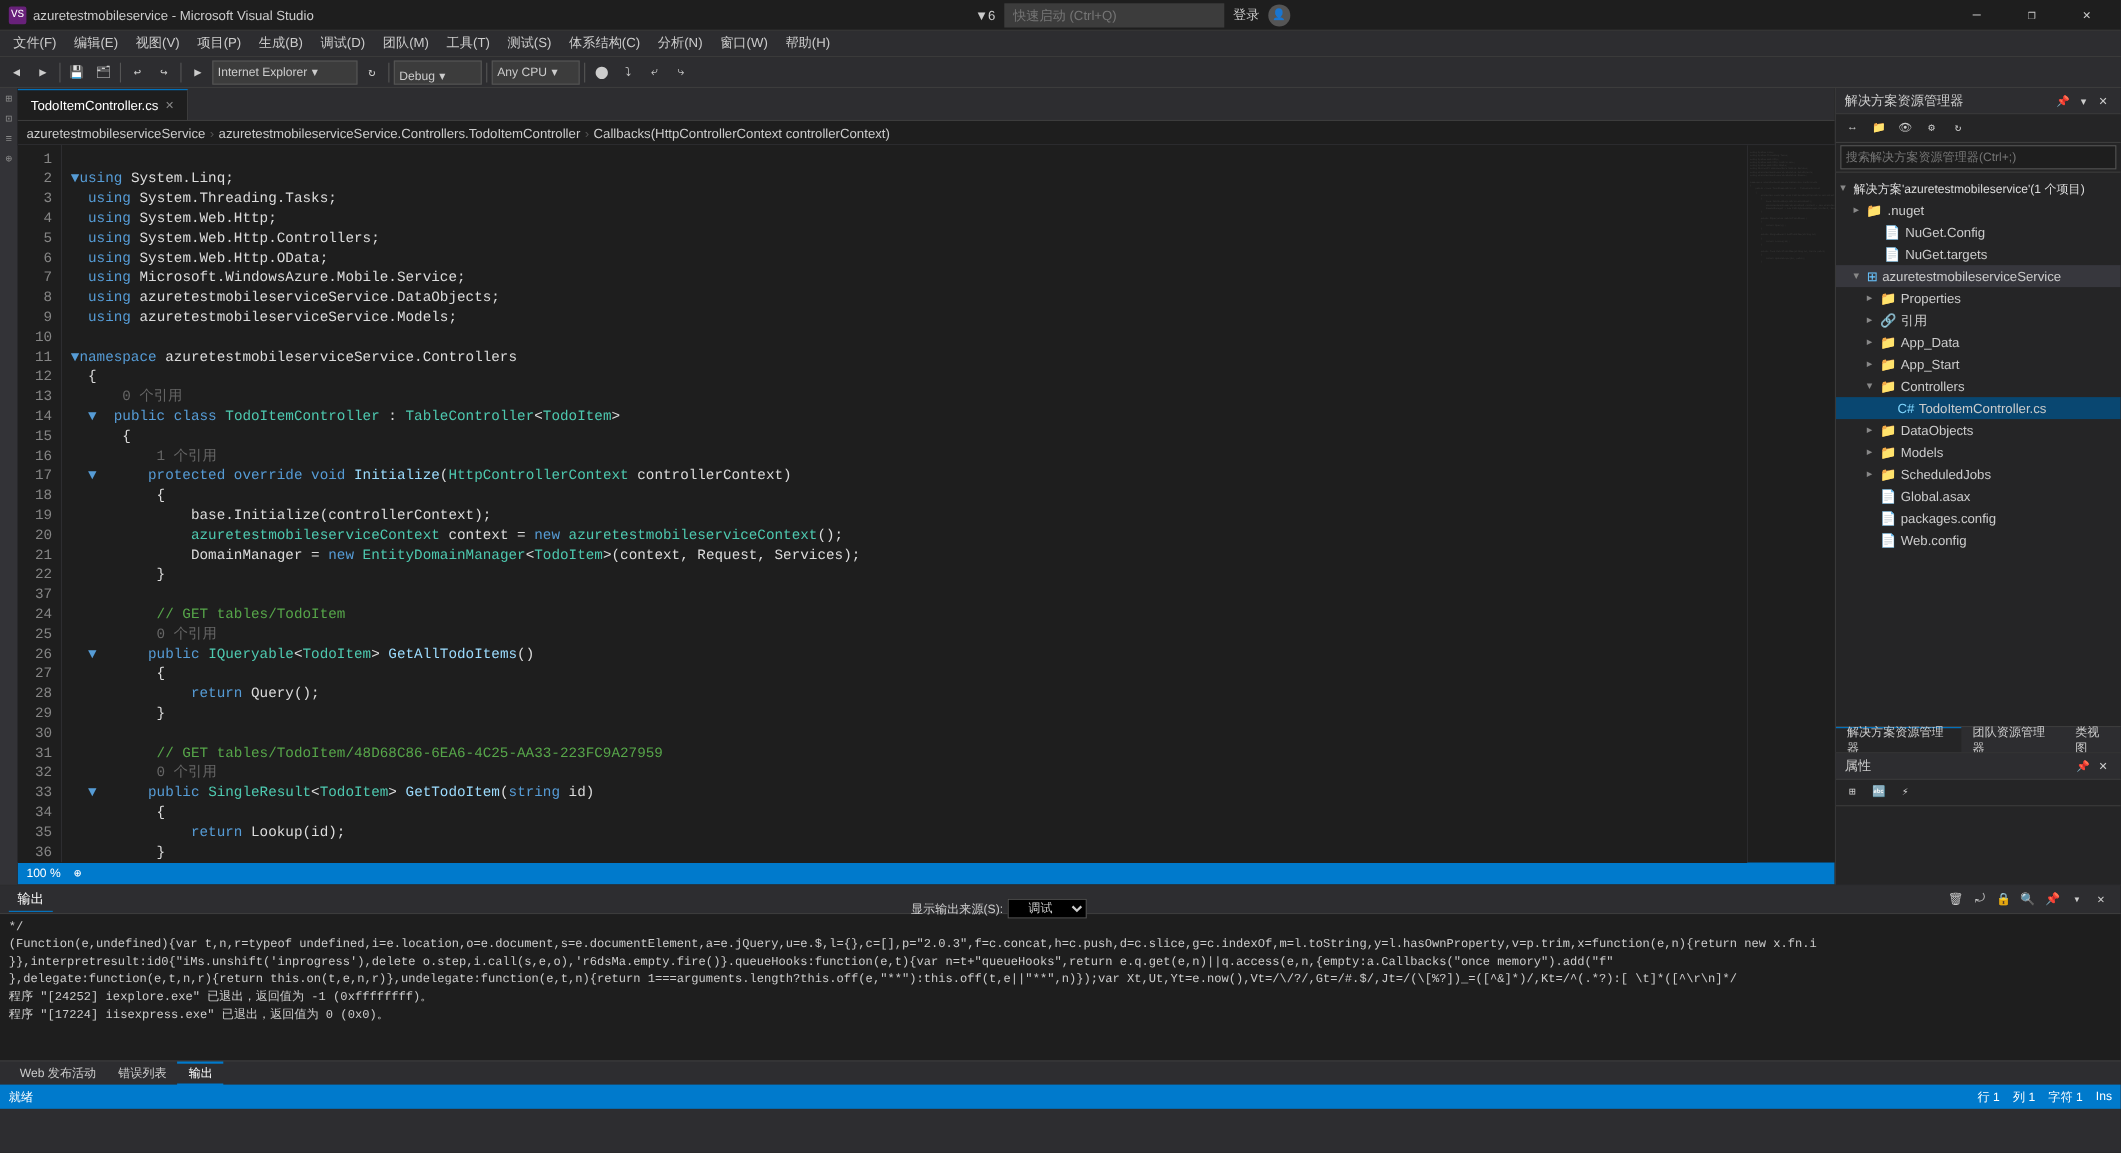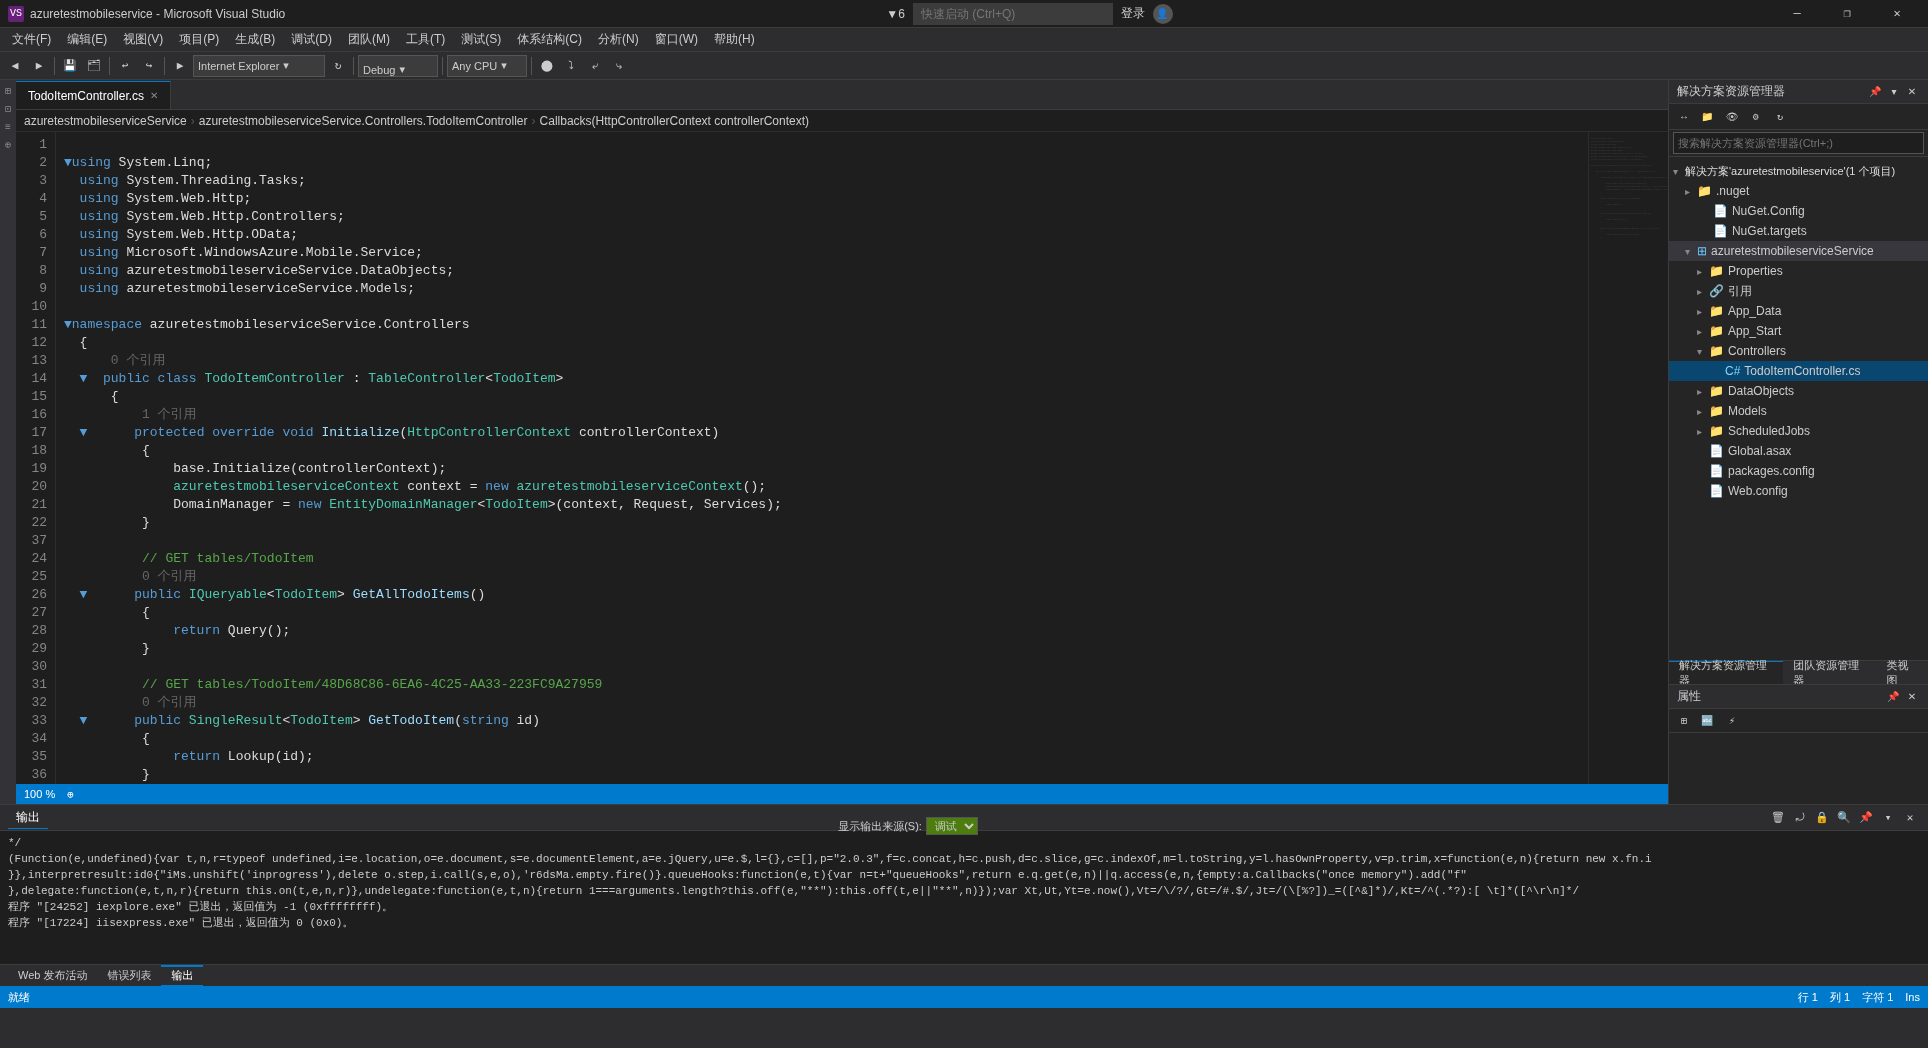--- a/index.html
+++ b/index.html
@@ -467,21 +467,21 @@
   </div>
 </div>
 
 <div id="output-panel" style="height:160px; background:#1e1e1e; border-top:1px solid #3c3c3c; display:flex; flex-direction:column;">
   <div id="output-header" style="height:26px; background:#2d2d30; display:flex; align-items:center; justify-content:space-between; padding:0 8px; border-bottom:1px solid #3c3c3c;">
     <div id="output-tabs" style="display:flex; align-items:center; gap:4px;">
       <span class="output-tab active">输出</span>
     </div>
     <div id="output-source" style="display:flex; align-items:center; gap:4px;">
       <span style="color:#ccc; font-size:11px; font-family:'Segoe UI',sans-serif;">显示输出来源(S):</span>
-      <select id="output-dropdown" style="background:#4d7c0f; color:#ccc; border:1px solid #555; font-size:11px; padding:1px 4px; font-family:'Segoe UI',sans-serif;">
+      <select id="output-dropdown" style="background:#000000; color:#ccc; border:1px solid #555; font-size:11px; padding:1px 14px; font-family:'Segoe UI',sans-serif;">
         <option>调试</option>
         <option>生成</option>
         <option>输出</option>
       </select>
     </div>
     <div id="output-toolbar-right" style="display:flex; align-items:center; gap:2px;">
       <div class="output-btn">🗑</div>
       <div class="output-btn">⤾</div>
       <div class="output-btn">🔒</div>
       <div class="output-btn">🔍</div>

